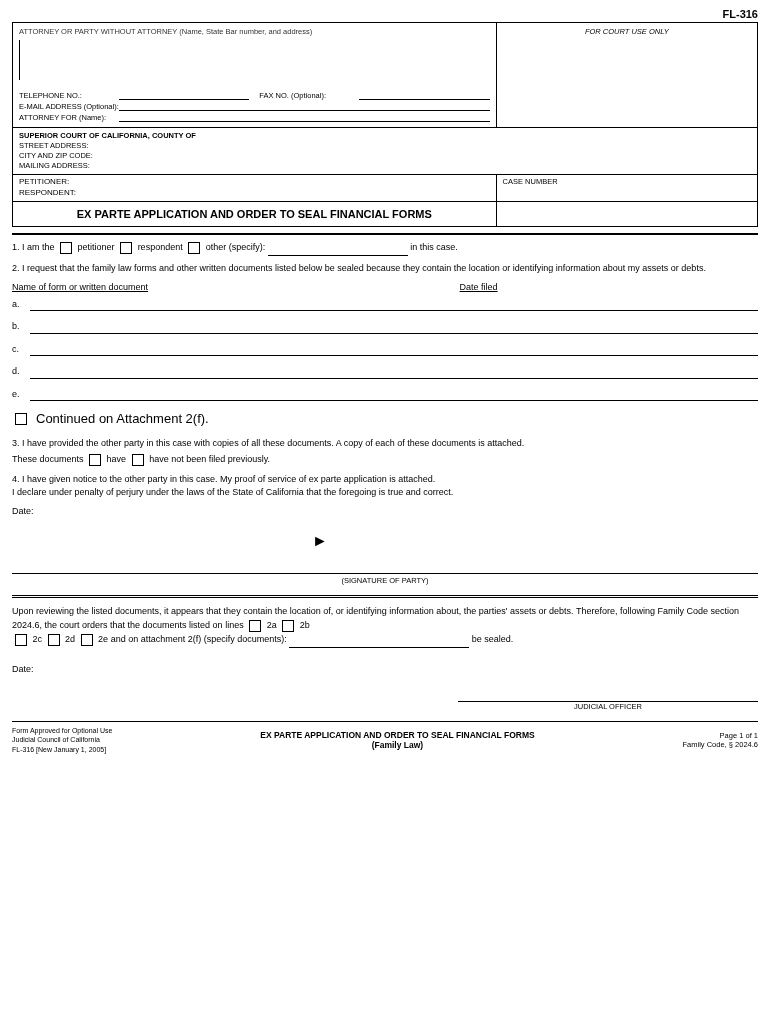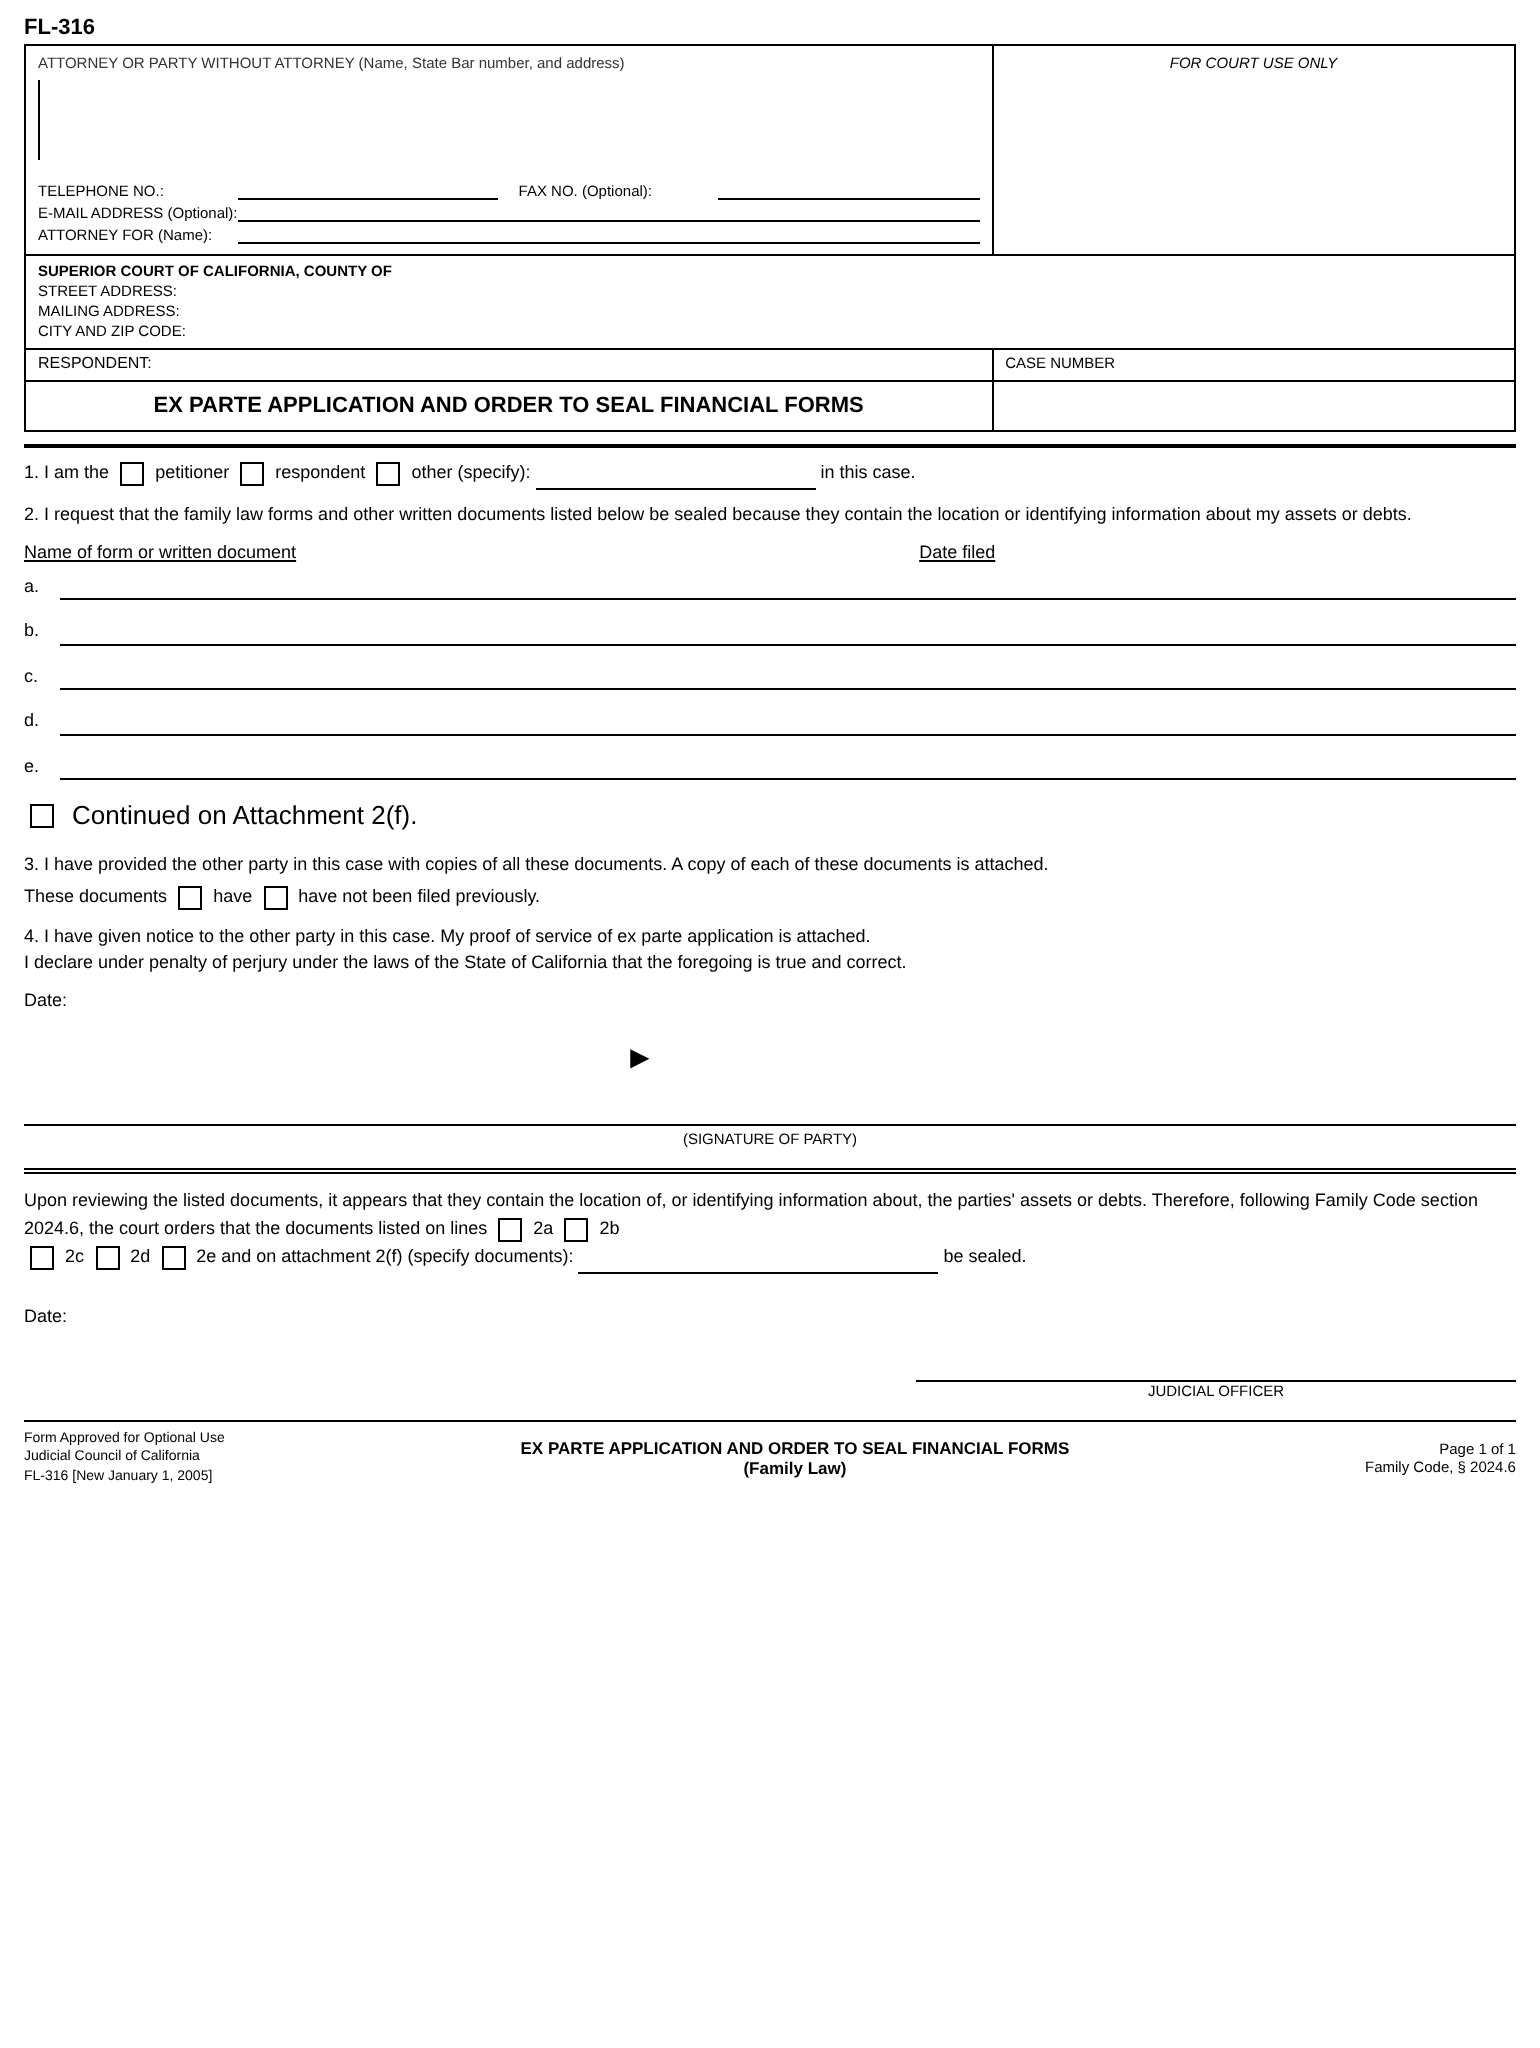--- a/index.html
+++ b/index.html
@@ -12,21 +12,21 @@
       min-height: 1024px;
       position: relative;
     }
     .page {
       width: 770px;
       min-height: 1024px;
       padding: 8px 12px 8px 12px;
       position: relative;
     }
     .form-number {
-      text-align: left;
+      text-align: right;
       font-size: 11px;
       font-weight: bold;
       margin-bottom: 2px;
     }
     .top-section {
       display: flex;
       border: 1px solid #000;
       width: 100%;
     }
     .attorney-box {
@@ -292,26 +292,29 @@
       </div>
     </div>
     <div class="court-use-box">
       <div class="court-use-label">FOR COURT USE ONLY</div>
     </div>
   </div>
 
   <div class="court-info-section">
     <div class="court-info-row">SUPERIOR COURT OF CALIFORNIA, COUNTY OF</div>
     <div class="court-sub-row">STREET ADDRESS:</div>
+    <div class="court-sub-row">CITY AND ZIP CODE:</div>
     <div class="court-sub-row">MAILING ADDRESS:</div>
-    <div class="court-sub-row">CITY AND ZIP CODE:</div>
   </div>
 
   <div class="petitioner-section">
     <div class="petitioner-left">
+      <div class="petitioner-row">
+        <span>PETITIONER:</span>
+      </div>
       <div class="petitioner-row">
         <span>RESPONDENT:</span>
       </div>
     </div>
     <div class="case-number-box">
       <div class="case-number-label">CASE NUMBER</div>
     </div>
   </div>
 
   <div class="title-section">

